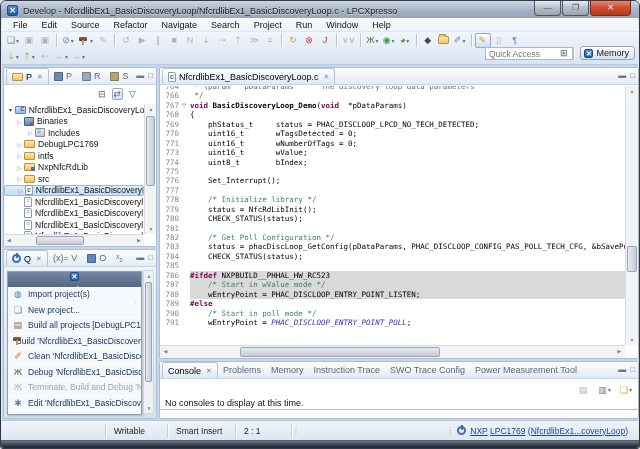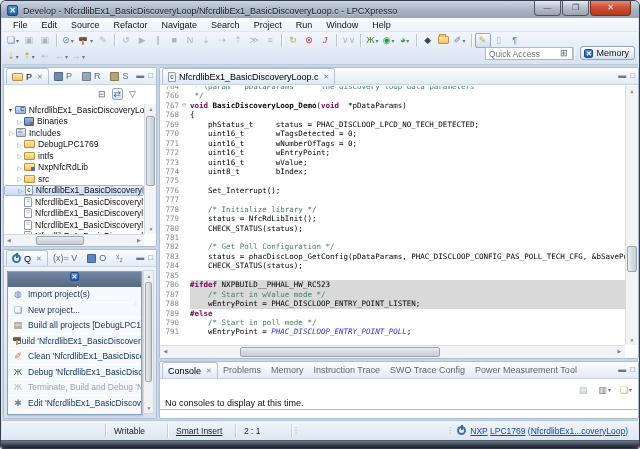--- a/index.html
+++ b/index.html
@@ -315,21 +315,21 @@
         <div class="trow2" style="padding-left: 2px;">
           <span class="arr" style="color: rgb(68, 68, 68);">▾</span>
           <span class="ic ic-projf"></span>
           <span class="lbl">NfcrdlibEx1_BasicDiscoveryLoo</span>
         </div>
         <div class="trow2" style="padding-left: 11px;">
           <span class="arr">▷</span>
           <span class="ic ic-chip"></span>
           <span class="lbl">Binaries</span>
         </div>
-        <div class="trow2" style="padding-left: 3px;">
+        <div class="trow2" style="padding-left: 22px;">
           <span class="arr">▷</span>
           <span class="ic ic-inc"></span>
           <span class="lbl">Includes</span>
         </div>
         <div class="trow2" style="padding-left: 11px;">
           <span class="arr">▷</span>
           <span class="ic ic-folder"></span>
           <span class="lbl">DebugLPC1769</span>
         </div>
         <div class="trow2" style="padding-left: 11px;">
@@ -471,21 +471,20 @@
     </div>
     <div class="ed-content">
       <div class="code" id="code">
           <div class="cl"><span class="ln">764</span><span class="fold"></span><span class="ctext"><span class="s-c"> * \param   pDataParams      The discovery loop data parameters</span></span></div>
           <div class="cl"><span class="ln">766</span><span class="fold"></span><span class="ctext"><span class="s-c"> */</span></span></div>
           <div class="cl"><span class="ln">767</span><span class="fold">⊖</span><span class="ctext"><span class="s-k">void </span><span class="s-f">BasicDiscoveryLoop_Demo</span><span class="s-p">(</span><span class="s-k">void</span><span class="s-p">  *pDataParams)</span></span></div>
           <div class="cl"><span class="ln">768</span><span class="fold"></span><span class="ctext"><span class="s-p">{</span></span></div>
           <div class="cl"><span class="ln">769</span><span class="fold"></span><span class="ctext"><span class="s-p">    phStatus_t     status = PHAC_DISCLOOP_LPCD_NO_TECH_DETECTED;</span></span></div>
           <div class="cl"><span class="ln">770</span><span class="fold"></span><span class="ctext"><span class="s-p">    uint16_t       wTagsDetected = 0;</span></span></div>
           <div class="cl"><span class="ln">771</span><span class="fold"></span><span class="ctext"><span class="s-p">    uint16_t       wNumberOfTags = 0;</span></span></div>
-          <div class="cl"><span class="ln">772</span><span class="fold"></span><span class="ctext"><span class="s-p">    uint16_t       wEntryPoint;</span></span></div>
           <div class="cl"><span class="ln">773</span><span class="fold"></span><span class="ctext"><span class="s-p">    uint16_t       wValue;</span></span></div>
           <div class="cl"><span class="ln">774</span><span class="fold"></span><span class="ctext"><span class="s-p">    uint8_t        bIndex;</span></span></div>
           <div class="cl"><span class="ln">775</span><span class="fold"></span><span class="ctext"></span></div>
           <div class="cl"><span class="ln">776</span><span class="fold"></span><span class="ctext"><span class="s-p">    Set_Interrupt();</span></span></div>
           <div class="cl"><span class="ln">777</span><span class="fold"></span><span class="ctext"></span></div>
           <div class="cl"><span class="ln">778</span><span class="fold"></span><span class="ctext"><span class="s-p">    </span><span class="s-c">/* Initialize library */</span></span></div>
           <div class="cl"><span class="ln">779</span><span class="fold"></span><span class="ctext"><span class="s-p">    status = NfcRdLibInit();</span></span></div>
           <div class="cl"><span class="ln">780</span><span class="fold"></span><span class="ctext"><span class="s-p">    CHECK_STATUS(status);</span></span></div>
           <div class="cl"><span class="ln">781</span><span class="fold"></span><span class="ctext"></span></div>
           <div class="cl"><span class="ln">782</span><span class="fold"></span><span class="ctext"><span class="s-p">    </span><span class="s-c">/* Get Poll Configuration */</span></span></div>
@@ -551,21 +550,21 @@
           <span class="dd">▾</span>
         </span>
       </div>
     <div class="con-msg">No consoles to display at this time.</div>
     <div class="con-rule"></div>
   </div>
 
   <div class="statusbar">
     <span class="st-cell" style="width:104px;"></span>
     <span class="st-cell" style="width:62px;">Writable</span>
-    <span class="st-cell" style="width:68px;text-decoration:underline;">Smart Insert</span>
+    <span class="st-cell" style="width:68px;">Smart Insert</span>
     <span class="st-cell" style="width:56px;">2 : 1</span>
     <span class="grip">⋮</span>
     <span class="st-right">
       <span class="grip">⋮</span>
       <span class="ic ic-power"></span>
       <span id="st-links"><span class="st-link">NXP</span> <span class="st-link">LPC1769</span> <span class="st-link">(NfcrdlibEx1...coveryLoop)</span> </span>
     </span>
   </div>
 
   <div class="bottom-frame"></div>

